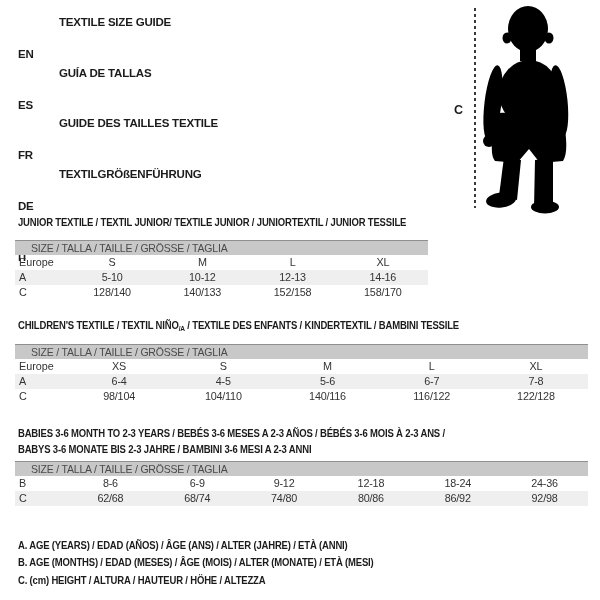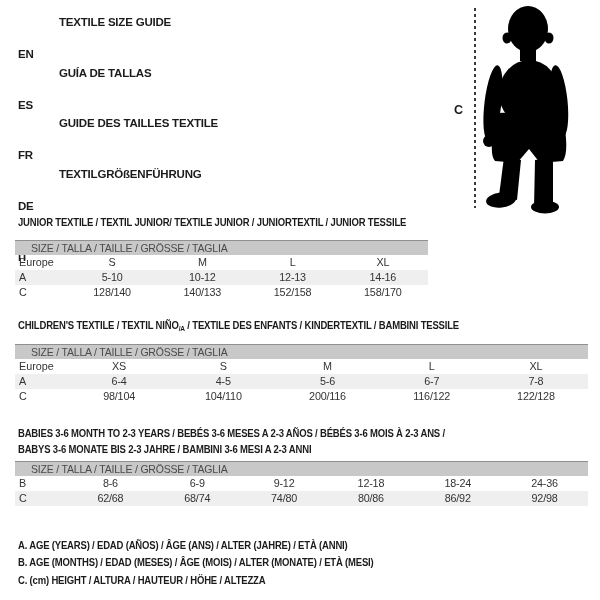--- a/index.html
+++ b/index.html
@@ -143,21 +143,21 @@
         <div class="tcell">6-4</div>
         <div class="tcell">4-5</div>
         <div class="tcell">5-6</div>
         <div class="tcell">6-7</div>
         <div class="tcell">7-8</div>
       </div>
       <div class="trow">
         <div class="tlabel">C</div>
         <div class="tcell">98/104</div>
         <div class="tcell">104/110</div>
-        <div class="tcell">200/116</div>
+        <div class="tcell">140/116</div>
         <div class="tcell">116/122</div>
         <div class="tcell">122/128</div>
       </div>
     </div>
 
   <div id="sec3-title" class="abs sec-title">
     <div>BABIES 3-6 MONTH TO 2-3 YEARS / BEBÉS 3-6 MESES A 2-3 AÑOS / BÉBÉS 3-6 MOIS À 2-3 ANS /</div>
     <div>BABYS 3-6 MONATE BIS 2-3 JAHRE / BAMBINI 3-6 MESI A 2-3 ANNI</div>
   </div>
   <div id="table3" class="abs sizetable">

